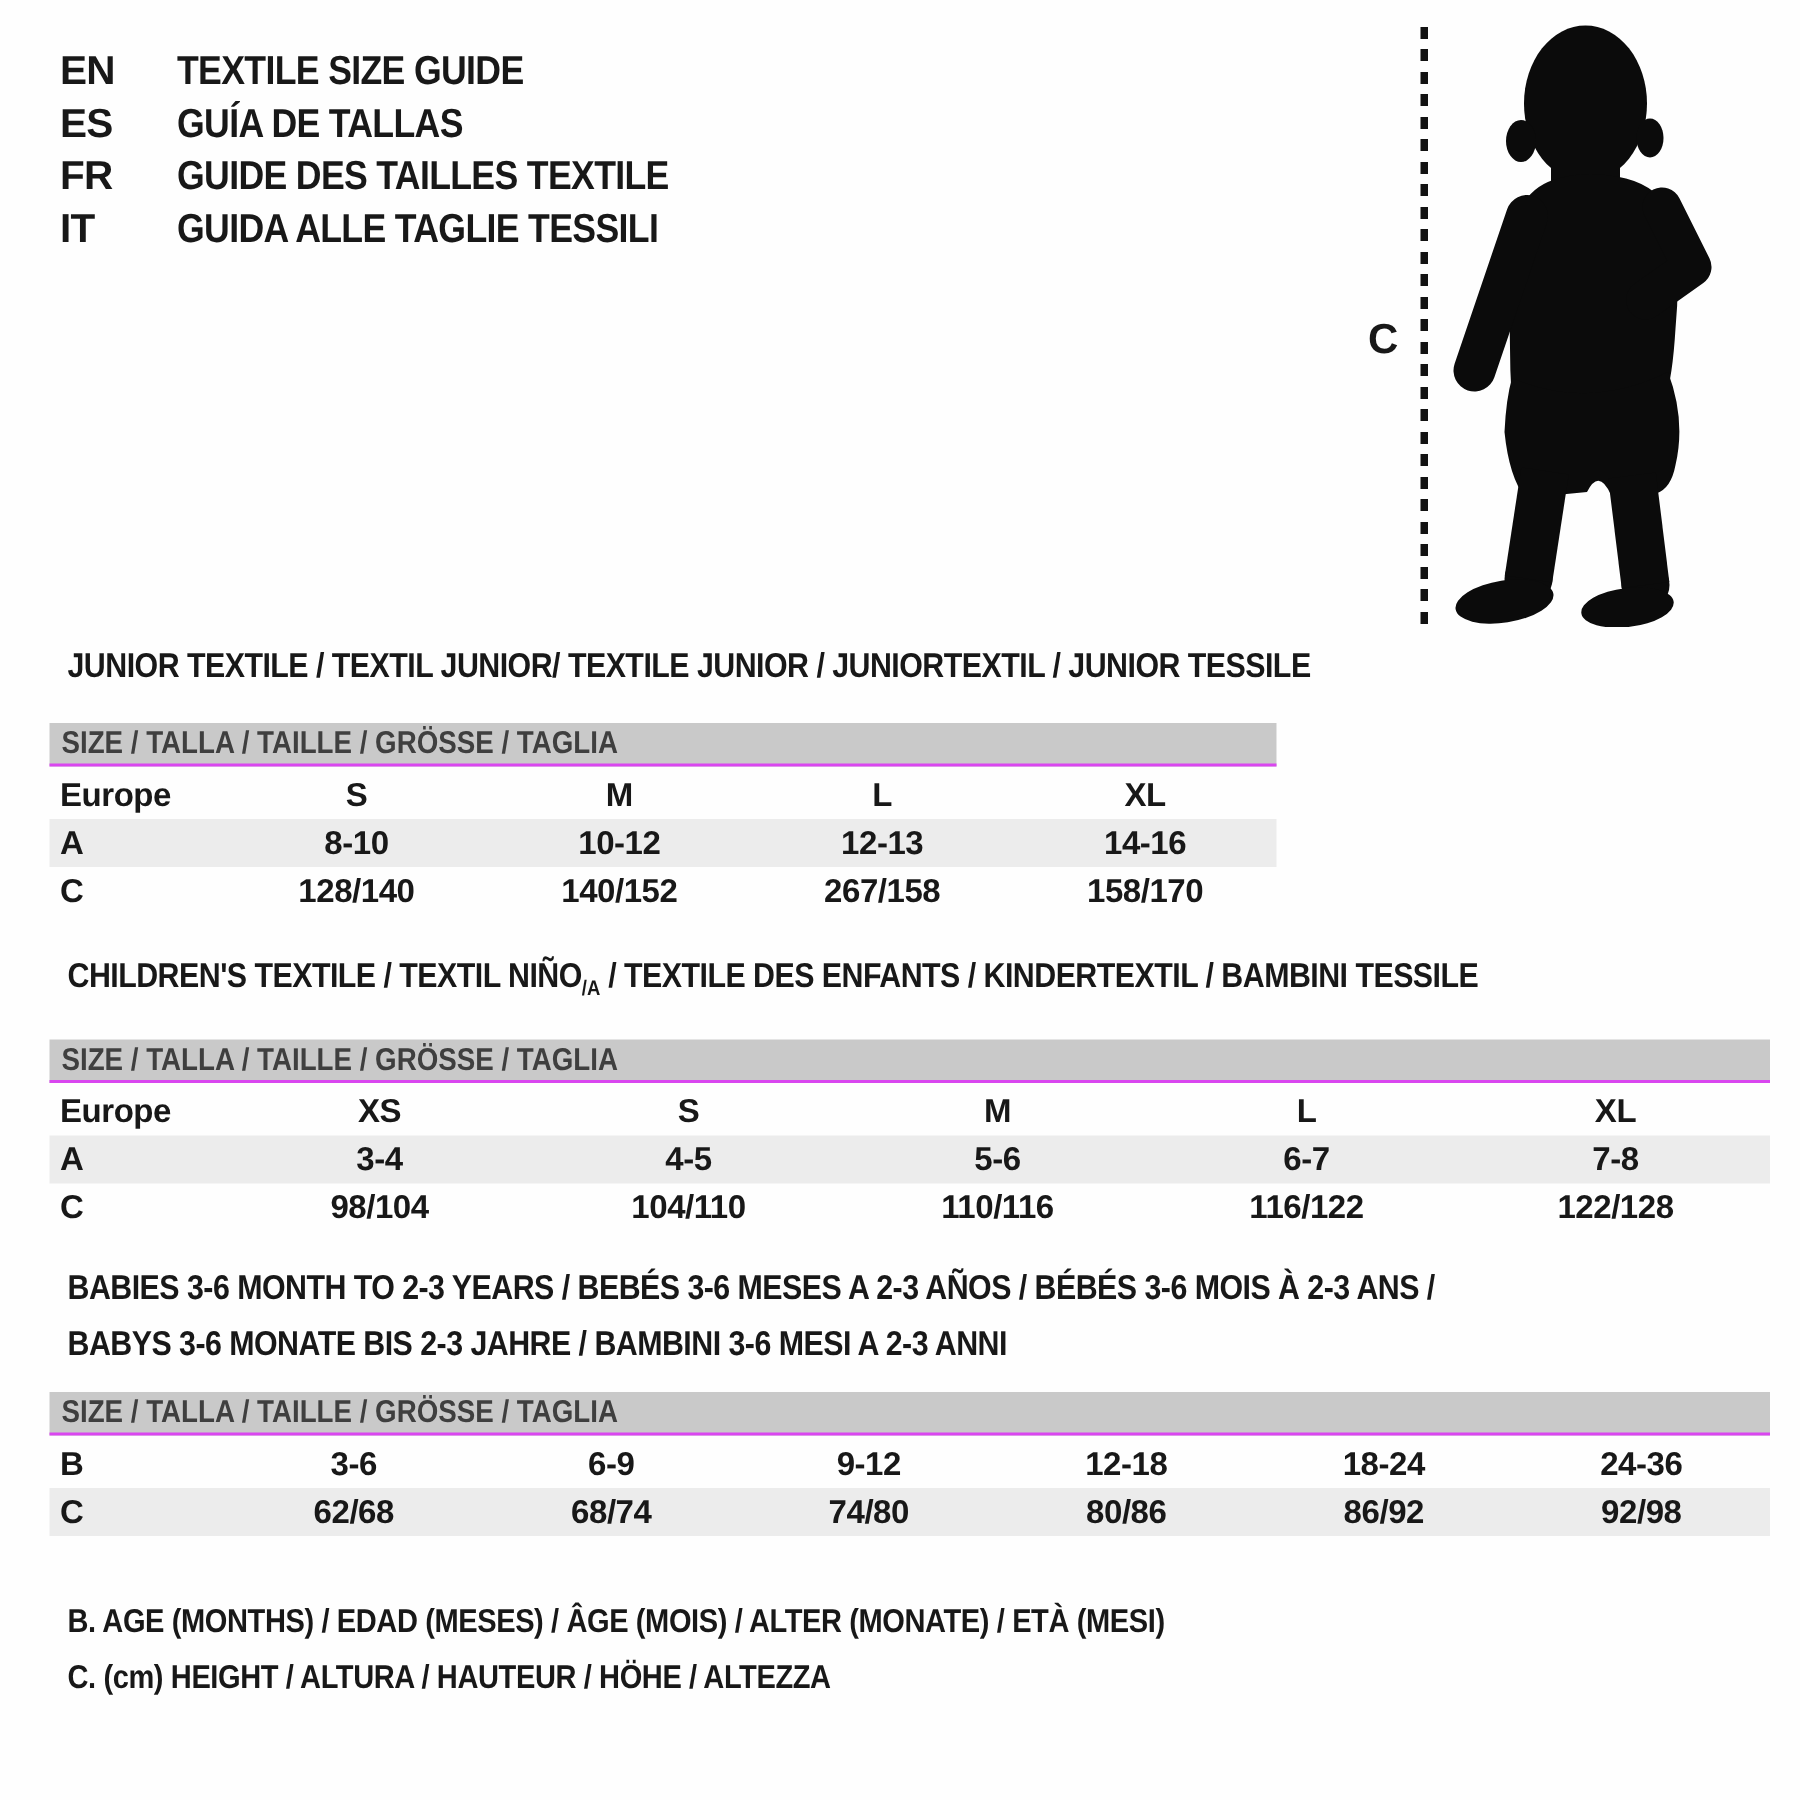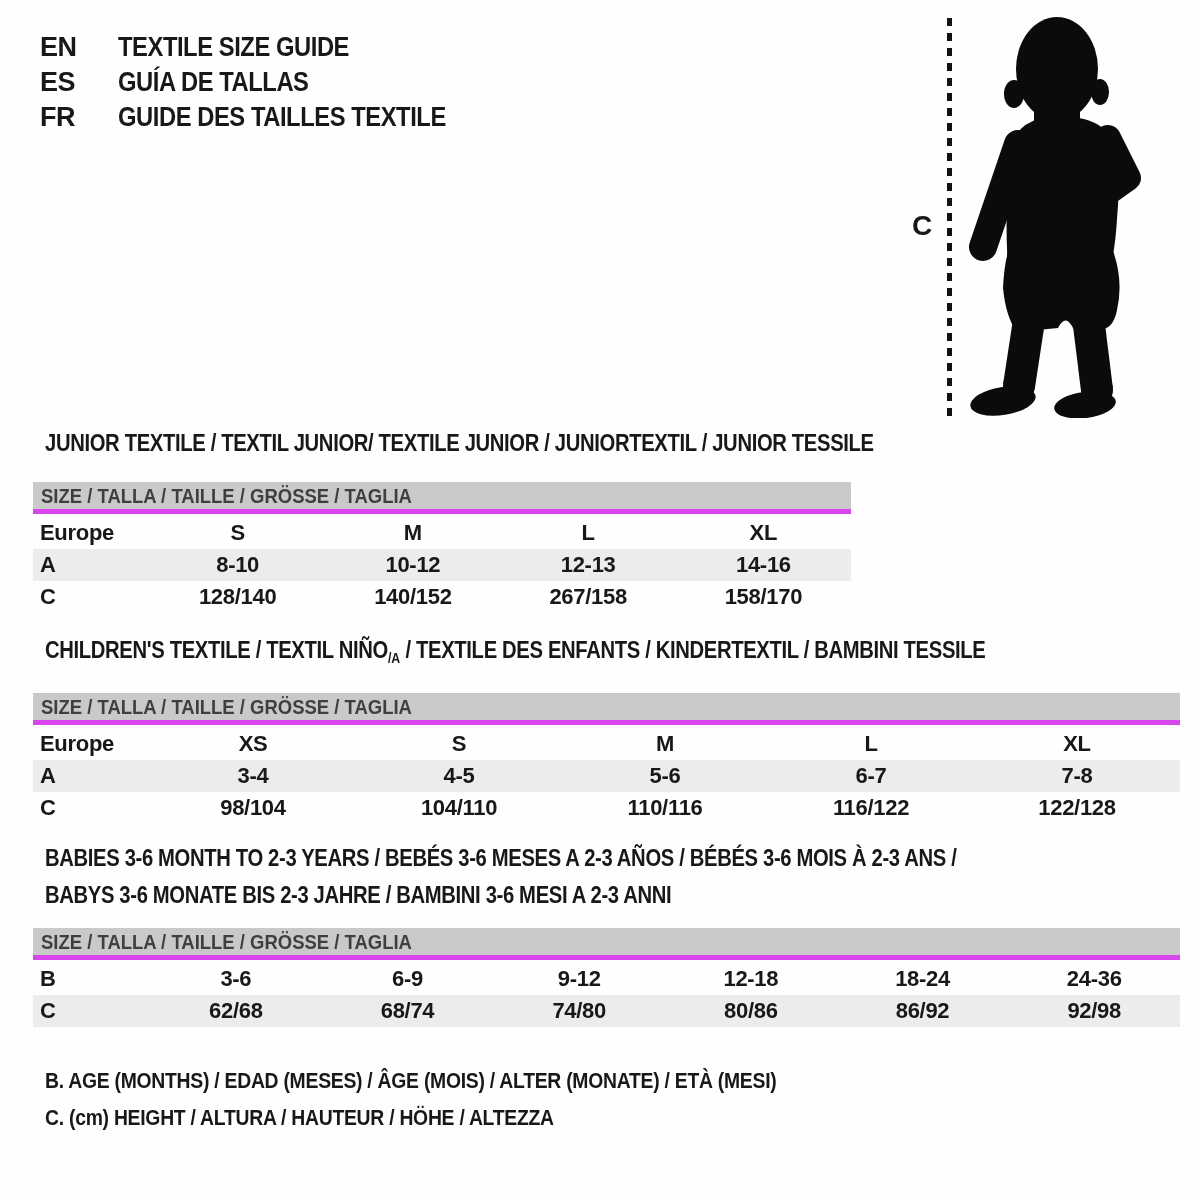--- a/index.html
+++ b/index.html
@@ -24,21 +24,21 @@
   }
   .silhouette{position:absolute;left:964px;top:14px;}
 
   
   .sec-title{position:absolute;left:45px;font-weight:700;font-size:23px;letter-spacing:-0.4px;margin:0;}
   .sub-a{font-size:14px;position:relative;top:5px;letter-spacing:0;}
 
   
   .table{position:absolute;left:33px;}
   .tbar{
-    height:27px;line-height:27px;background:#c9c9c9;border-bottom:5px solid #d946ef;
+    height:27px;line-height:27px;background:#c9c9c9;border-bottom:2px solid #d946ef;
     padding-left:8px;font-weight:700;font-size:21px;color:#3f3f3f;margin-bottom:3px;
   }
   .trow{display:flex;height:32px;align-items:center;}
   .trow.stripe{background:#ececec;}
   .tlabel{flex:0 0 110px;padding-left:7px;font-weight:700;font-size:22px;letter-spacing:-0.3px;}
   .tcell{flex:1;text-align:center;font-weight:700;font-size:22px;letter-spacing:-0.3px;}
 
   
   .legend{position:absolute;left:45px;top:1062px;}
   .legend-line{height:37px;line-height:37px;font-weight:700;font-size:22px;letter-spacing:-0.3px;}
@@ -53,20 +53,24 @@
       <span class="lang-code">EN</span>
       <span class="lang-title cond">TEXTILE SIZE GUIDE</span>
     </div>
     <div class="lang-row">
       <span class="lang-code">ES</span>
       <span class="lang-title cond">GUÍA DE TALLAS</span>
     </div>
     <div class="lang-row">
       <span class="lang-code">FR</span>
       <span class="lang-title cond">GUIDE DES TAILLES TEXTILE</span>
+    </div>
+    <div class="lang-row">
+      <span class="lang-code">IT</span>
+      <span class="lang-title cond">GUIDA ALLE TAGLIE TESSILI</span>
     </div>
   </div>
 
   <div class="figure-wrap">
     <span class="c-label">C</span>
     <div class="dash-line"></div>
     <svg class="silhouette" width="178" height="404" viewBox="0 0 178 404">
       <g fill="#0b0b0b" stroke="none">
         <ellipse cx="93" cy="55" rx="41" ry="52"></ellipse>
         <ellipse cx="50" cy="80" rx="10" ry="14"></ellipse>

